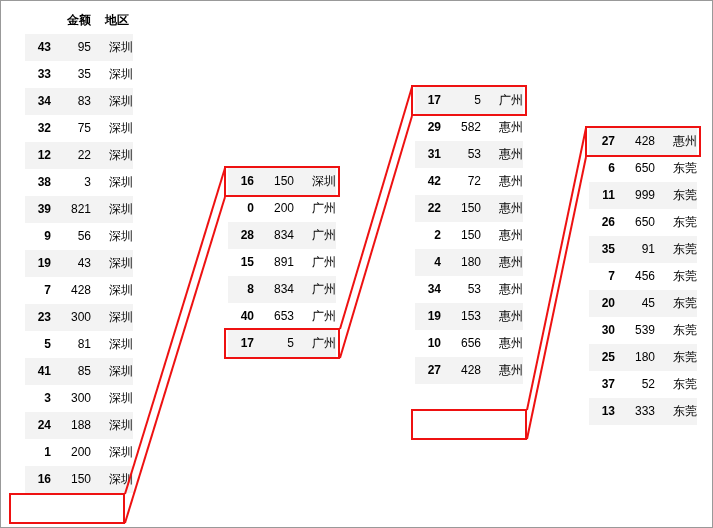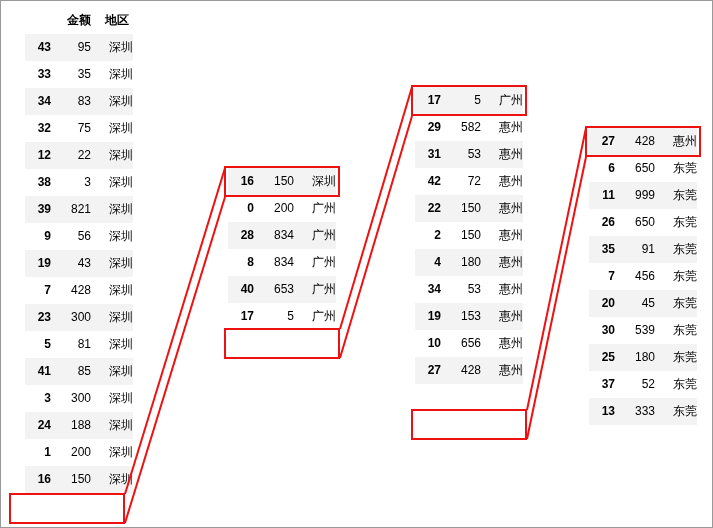--- a/index.html
+++ b/index.html
@@ -170,20 +170,25 @@
             <td class="c-id">0</td>
             <td class="c-amt">200</td>
             <td class="c-city">广州</td>
           </tr>
           <tr>
             <td class="c-id">28</td>
             <td class="c-amt">834</td>
             <td class="c-city">广州</td>
           </tr>
           <tr>
+            <td class="c-id">15</td>
+            <td class="c-amt">891</td>
+            <td class="c-city">广州</td>
+          </tr>
+          <tr>
             <td class="c-id">8</td>
             <td class="c-amt">834</td>
             <td class="c-city">广州</td>
           </tr>
           <tr>
             <td class="c-id">40</td>
             <td class="c-amt">653</td>
             <td class="c-city">广州</td>
           </tr>
           <tr>

